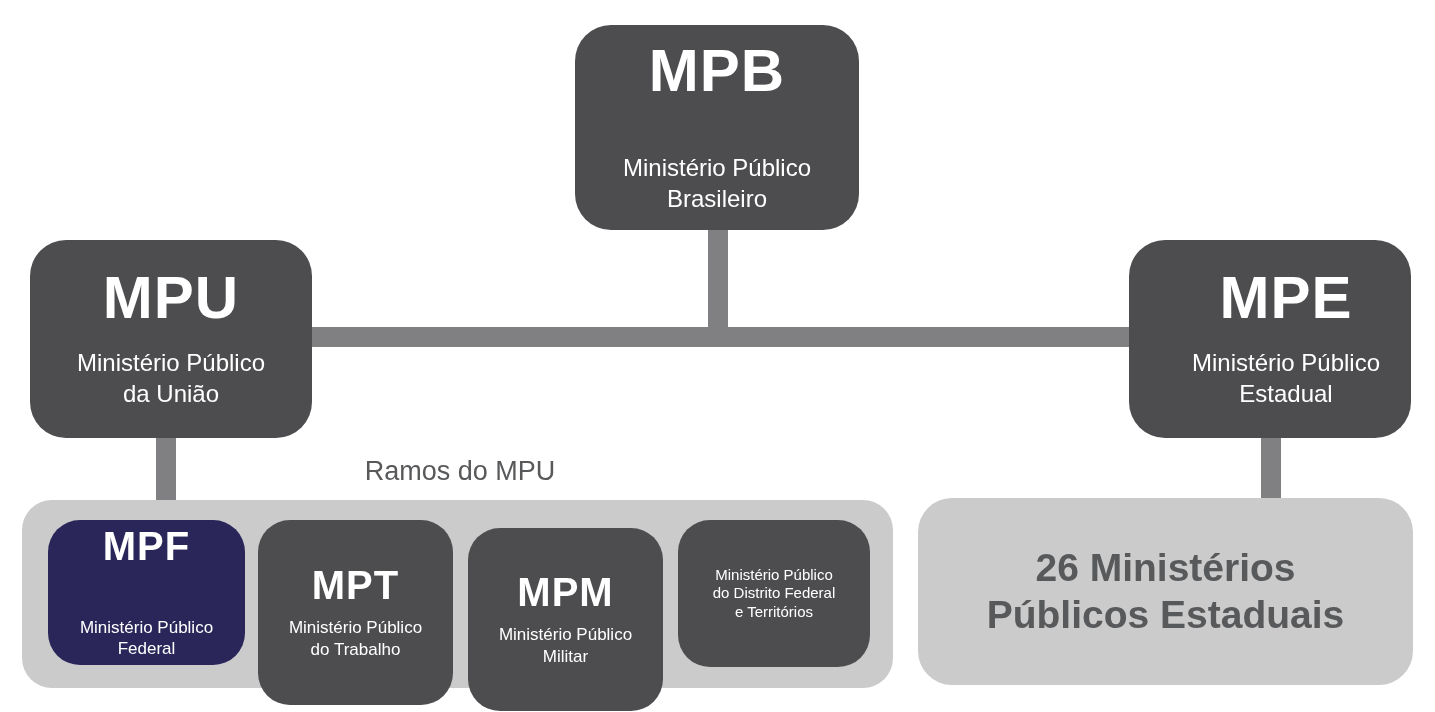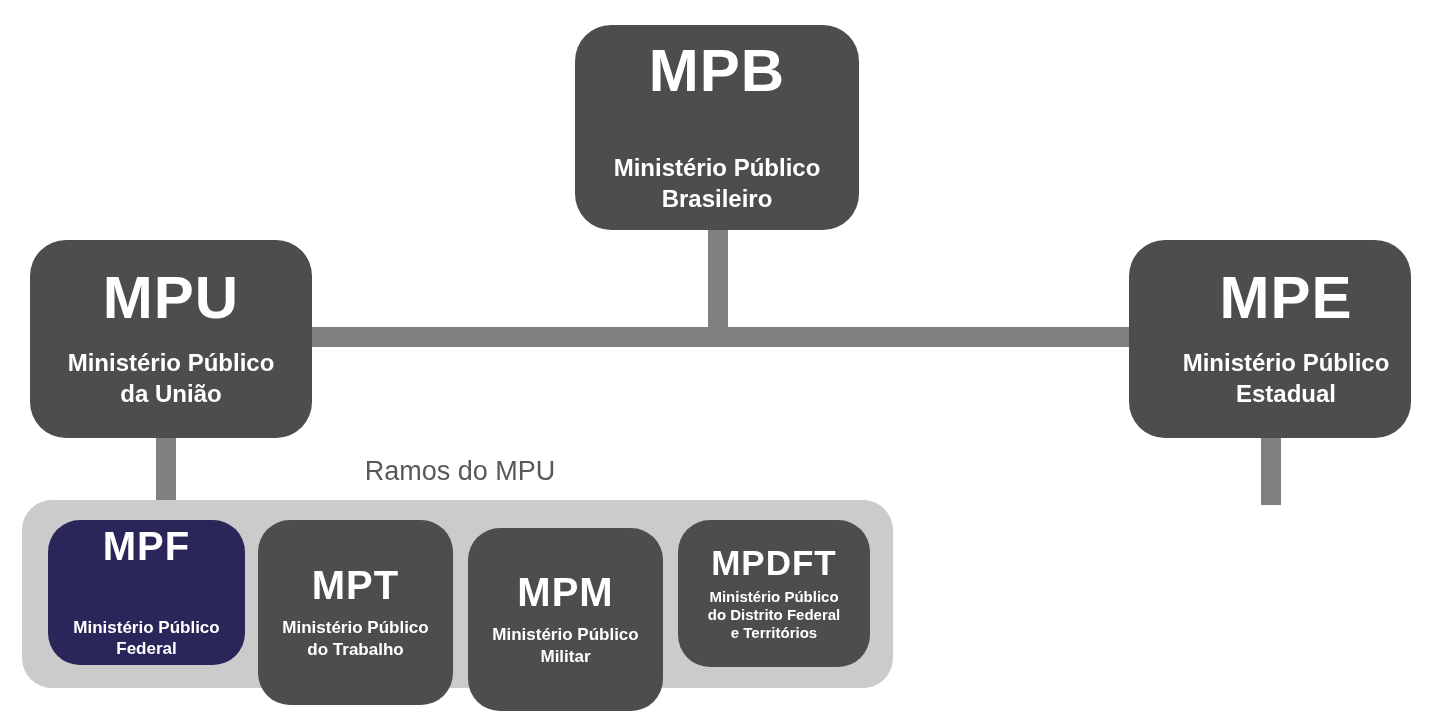--- a/index.html
+++ b/index.html
@@ -35,21 +35,21 @@
     align-items: center;
     justify-content: center;
     text-align: center;
     color: #ffffff;
     border-radius: 36px;
   }
   .node-dark { background: #4D4D4F; }
   .node-navy { background: #2A265A; }
 
   .acronym { font-weight: bold; line-height: 1; letter-spacing: 1px; }
-  .orgname { white-space: pre-line; font-weight: bold; }
+  .orgname { white-space: pre-line; }
 
   
   #node-mpb { left: 575px; top: 25px;  width: 284px; height: 205px; gap: 32px; }
   #node-mpu { left: 30px;  top: 240px; width: 282px; height: 198px; text-align: center; }
   #node-mpe { left: 1129px; top: 240px; width: 282px; height: 198px; padding-left: 32px; }
   .tier-lg .acronym { font-size: 60px; margin-bottom: 20px; }
   .tier-lg .orgname { font-size: 24px; line-height: 1.28; }
 
   
   #ramos-label {
@@ -142,20 +142,23 @@
 do Trabalho</div>
   </div>
 
   <div class="node node-dark tier-sm" id="node-mpm">
     <div class="acronym">MPM</div>
     <div class="orgname">Ministério Público
 Militar</div>
   </div>
 
   <div class="node node-dark tier-sm" id="node-mpdft">
-    <div class="acronym">MPDFT</div>
     <div class="orgname">Ministério Público
 do Distrito Federal
 e Territórios</div>
   </div>
 
+  <div class="panel" id="estaduais-node">
+    <div class="estaduais-text">26 Ministérios
+Públicos Estaduais</div>
+  </div>
 
 </div>
 
 </body></html>

